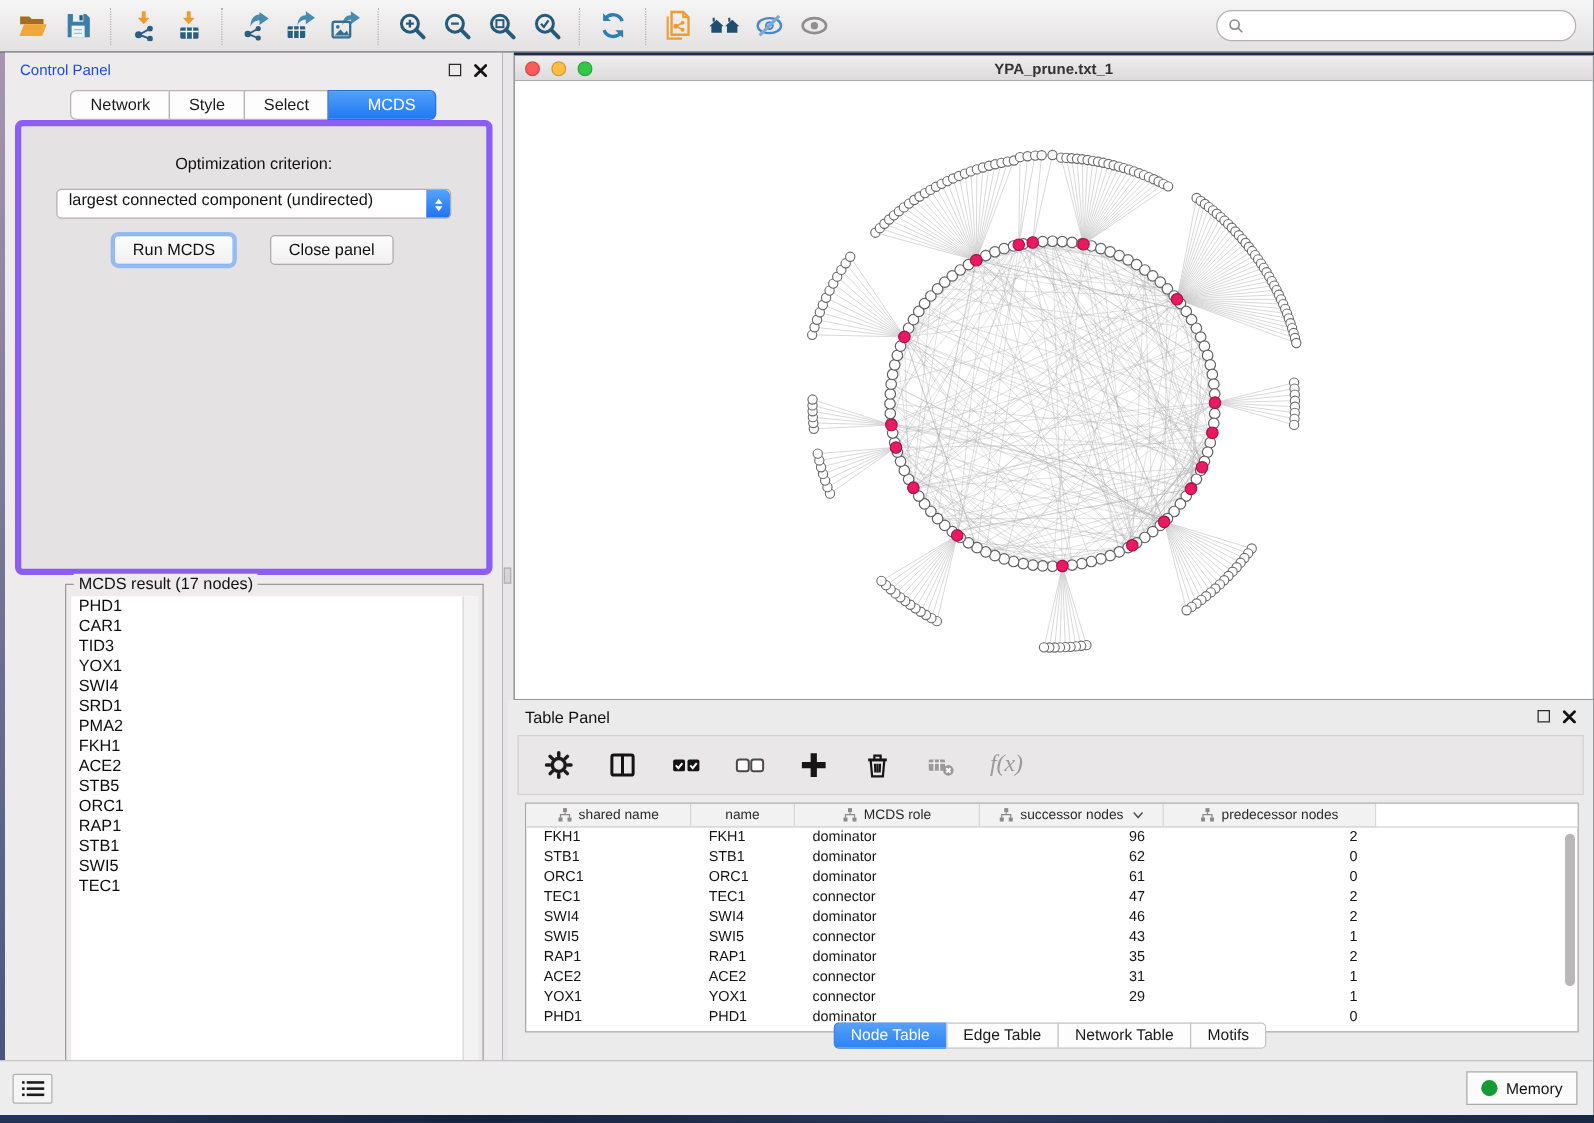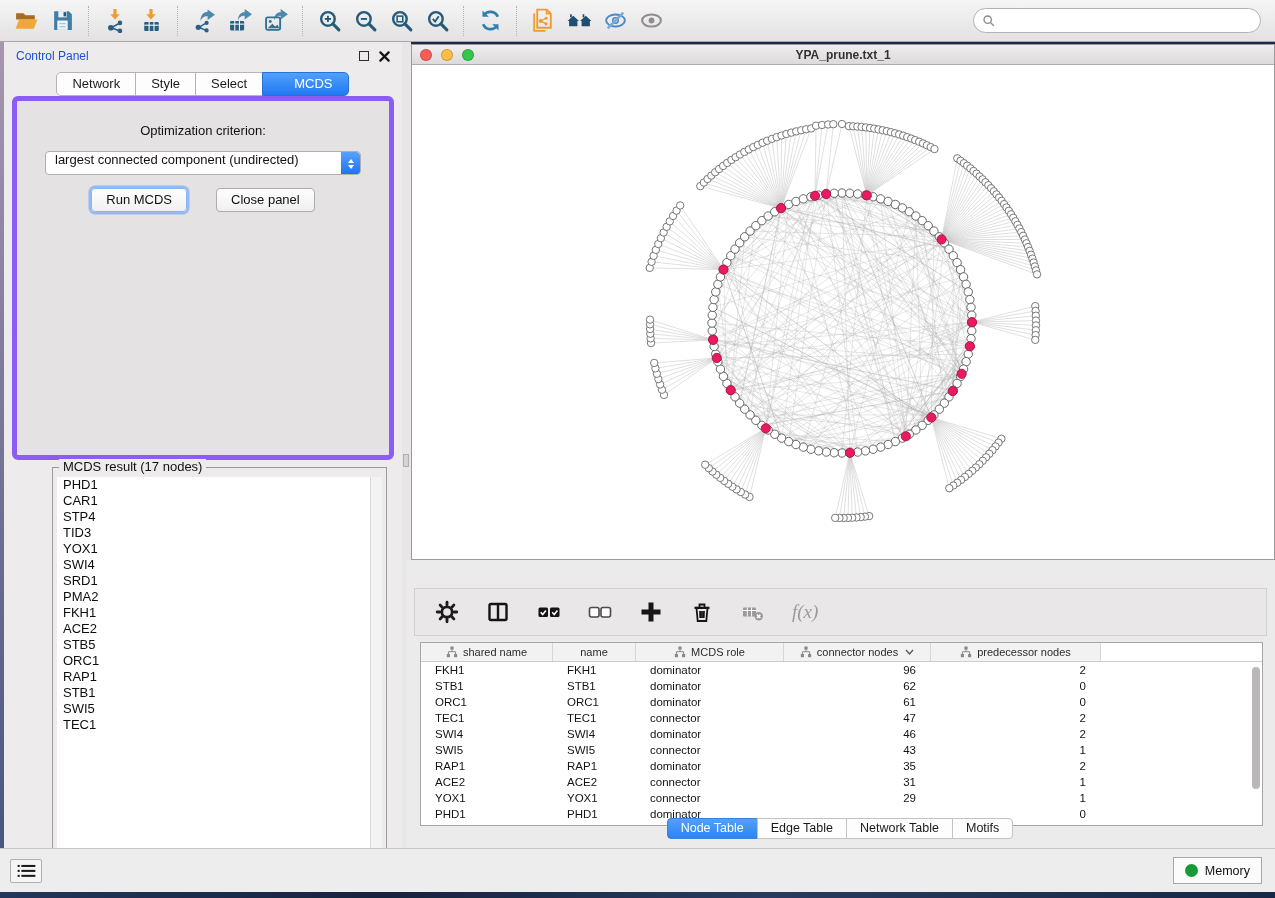--- a/index.html
+++ b/index.html
@@ -319,21 +319,20 @@
         <button class="btn focus-ring">Run MCDS</button>
         <button class="btn">Close panel</button>
       </div>
     </div>
     <div class="mcds-fieldset">
       <span class="mcds-legend">MCDS result (17 nodes)</span>
       <div class="mcds-list">
         <div>
             <div class="list-item">PHD1</div>
             <div class="list-item">CAR1</div>
-            <div class="list-item">STP4</div>
             <div class="list-item">TID3</div>
             <div class="list-item">YOX1</div>
             <div class="list-item">SWI4</div>
             <div class="list-item">SRD1</div>
             <div class="list-item">PMA2</div>
             <div class="list-item">FKH1</div>
             <div class="list-item">ACE2</div>
             <div class="list-item">STB5</div>
             <div class="list-item">ORC1</div>
             <div class="list-item">RAP1</div>
@@ -1078,20 +1077,31 @@
           <circle cx="437.9363101395314" cy="387.7575237948427" r="4.6" fill="#ea1a61" stroke="#a81048" stroke-width="0.9"></circle>
           <circle cx="353.77159362434736" cy="363.3054132579535" r="4.6" fill="#ea1a61" stroke="#a81048" stroke-width="0.9"></circle>
           <circle cx="318.6852790019573" cy="325.14933275266344" r="4.6" fill="#ea1a61" stroke="#a81048" stroke-width="0.9"></circle>
           <circle cx="304.78886631630445" cy="292.95957667998454" r="4.6" fill="#ea1a61" stroke="#a81048" stroke-width="0.9"></circle>
           <circle cx="301.1121680214046" cy="274.9684049886067" r="4.6" fill="#ea1a61" stroke="#a81048" stroke-width="0.9"></circle>
         </svg>
       </div>
   </div>
 
   <div class="table-panel">
+    <div class="tp-header">
+      <span class="tp-title">Table Panel</span>
+      <span class="win-icons">
+        <span class="float-box"></span>
+        <span class="close-x">
+          <svg viewBox="0 0 12 12">
+              <path d="M1.5 1.5l9 9M10.5 1.5l-9 9" stroke="#141414" stroke-width="2.4" stroke-linecap="round"></path>
+            </svg>
+        </span>
+      </span>
+    </div>
     <div class="tp-toolbar">
       <span class="tico">
         <svg viewBox="0 0 24 24">
             <circle cx="12" cy="12" r="5.2" fill="none" stroke="#1c1c1c" stroke-width="2.8"></circle>
             <g stroke="#1c1c1c" stroke-width="2.8" stroke-linecap="round">
               <line x1="19.2" y1="12" x2="21.8" y2="12"></line>
               <line x1="2.2" y1="12" x2="4.8" y2="12"></line>
               <line x1="12" y1="19.2" x2="12" y2="21.8"></line>
               <line x1="12" y1="2.2" x2="12" y2="4.8"></line>
               <line x1="17.1" y1="17.1" x2="18.9" y2="18.9"></line>
@@ -1181,21 +1191,21 @@
           </div>
           <div class="t-hcell" style="width: 147px;">
             <svg class="colicon" viewBox="0 0 12 12">
               <g fill="#8b898a">
                 <rect x="4.4" y="0.5" width="3.2" height="3.2"></rect>
                 <rect x="0.8" y="8" width="3.2" height="3.2"></rect>
                 <rect x="8" y="8" width="3.2" height="3.2"></rect>
               </g>
               <path d="M6 3.7v2M6 5.7H2.4v2.3M6 5.7h3.6v2.3" fill="none" stroke="#8b898a" stroke-width="1"></path>
             </svg>
-            <span>connector nodes</span>
+            <span>successor nodes</span>
             <svg class="sort" viewBox="0 0 9 6">
               <polyline points="1,1 4.5,5 8,1" fill="none" stroke="#555" stroke-width="1.3"></polyline>
             </svg>
           </div>
           <div class="t-hcell" style="width: 170px;">
             <svg class="colicon" viewBox="0 0 12 12">
               <g fill="#8b898a">
                 <rect x="4.4" y="0.5" width="3.2" height="3.2"></rect>
                 <rect x="0.8" y="8" width="3.2" height="3.2"></rect>
                 <rect x="8" y="8" width="3.2" height="3.2"></rect>

